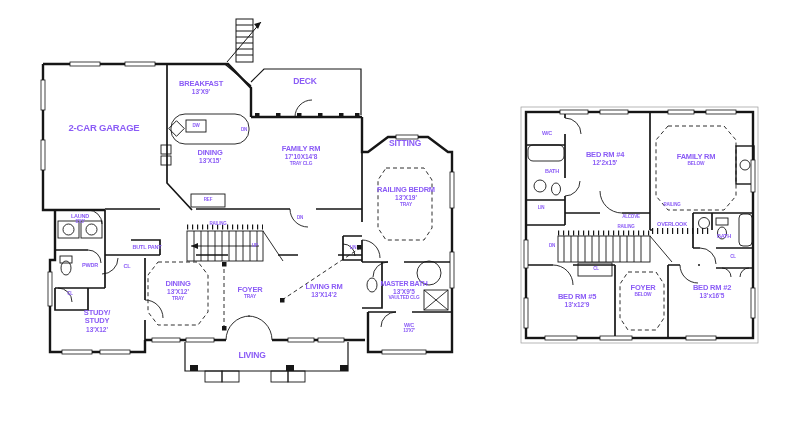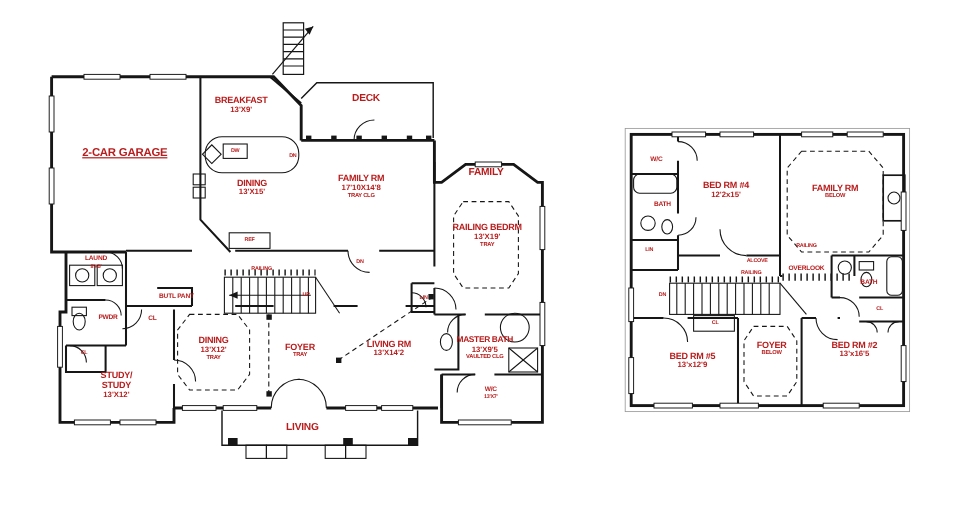--- a/index.html
+++ b/index.html
@@ -1,23 +1,23 @@
 <!DOCTYPE html>
 <html><head>
 <meta charset="utf-8">
 <style>
   html,body{margin:0;padding:0;background:#ffffff;}
   .stage{position:relative;width:800px;height:427px;background:#ffffff;overflow:hidden;
          font-family:"Liberation Sans",sans-serif;}
   .stage svg{position:absolute;left:0;top:0;}
-  .lbl{position:absolute;transform:translateX(-50%);text-align:center;color:#b91c1c;
+  .lbl{position:absolute;transform:translateX(-50%);text-align:center;color:#8b5cf6;
        font-weight:bold;line-height:1.12;white-space:nowrap;z-index:2;}
   .lbl span{display:block;}
   .n  {font-size:7.5px;letter-spacing:-0.2px;}
-  .nlg{font-size:9.5px;letter-spacing:-0.2px;text-decoration:underline;}
+  .nlg{font-size:9.5px;letter-spacing:-0.2px;}
   .nmd{font-size:8.5px;letter-spacing:-0.2px;}
   .nsm{font-size:7px;letter-spacing:-0.3px;}
   .d  {font-size:6.5px;}
   .t  {font-size:4.8px;letter-spacing:-0.2px;}
   .xs {font-size:5.5px;letter-spacing:-0.2px;}
   .xxs{font-size:4.5px;letter-spacing:-0.2px;}
 </style>
 </head>
 <body>
 
@@ -248,21 +248,21 @@
     </div>
 <div class="lbl nmd" style="left:305px;top:77px">
   <span>DECK</span>
     </div>
 <div class="lbl" style="left:301px;top:145px">
   <span class="n">FAMILY RM</span>
   <span class="d">17'10X14'8</span>
   <span class="t">TRAY CLG</span>
     </div>
 <div class="lbl nmd" style="left:405px;top:139px">
-  <span>FAMILY</span>
+  <span>SITTING</span>
     </div>
 <div class="lbl" style="left:406px;top:186px">
   <span class="n">RAILING BEDRM</span>
   <span class="d">13'X19'</span>
   <span class="t">TRAY</span>
     </div>
 <div class="lbl" style="left:80px;top:213px">
   <span class="xs">LAUND</span>
   <span class="xxs">8'X5'</span>
     </div>

